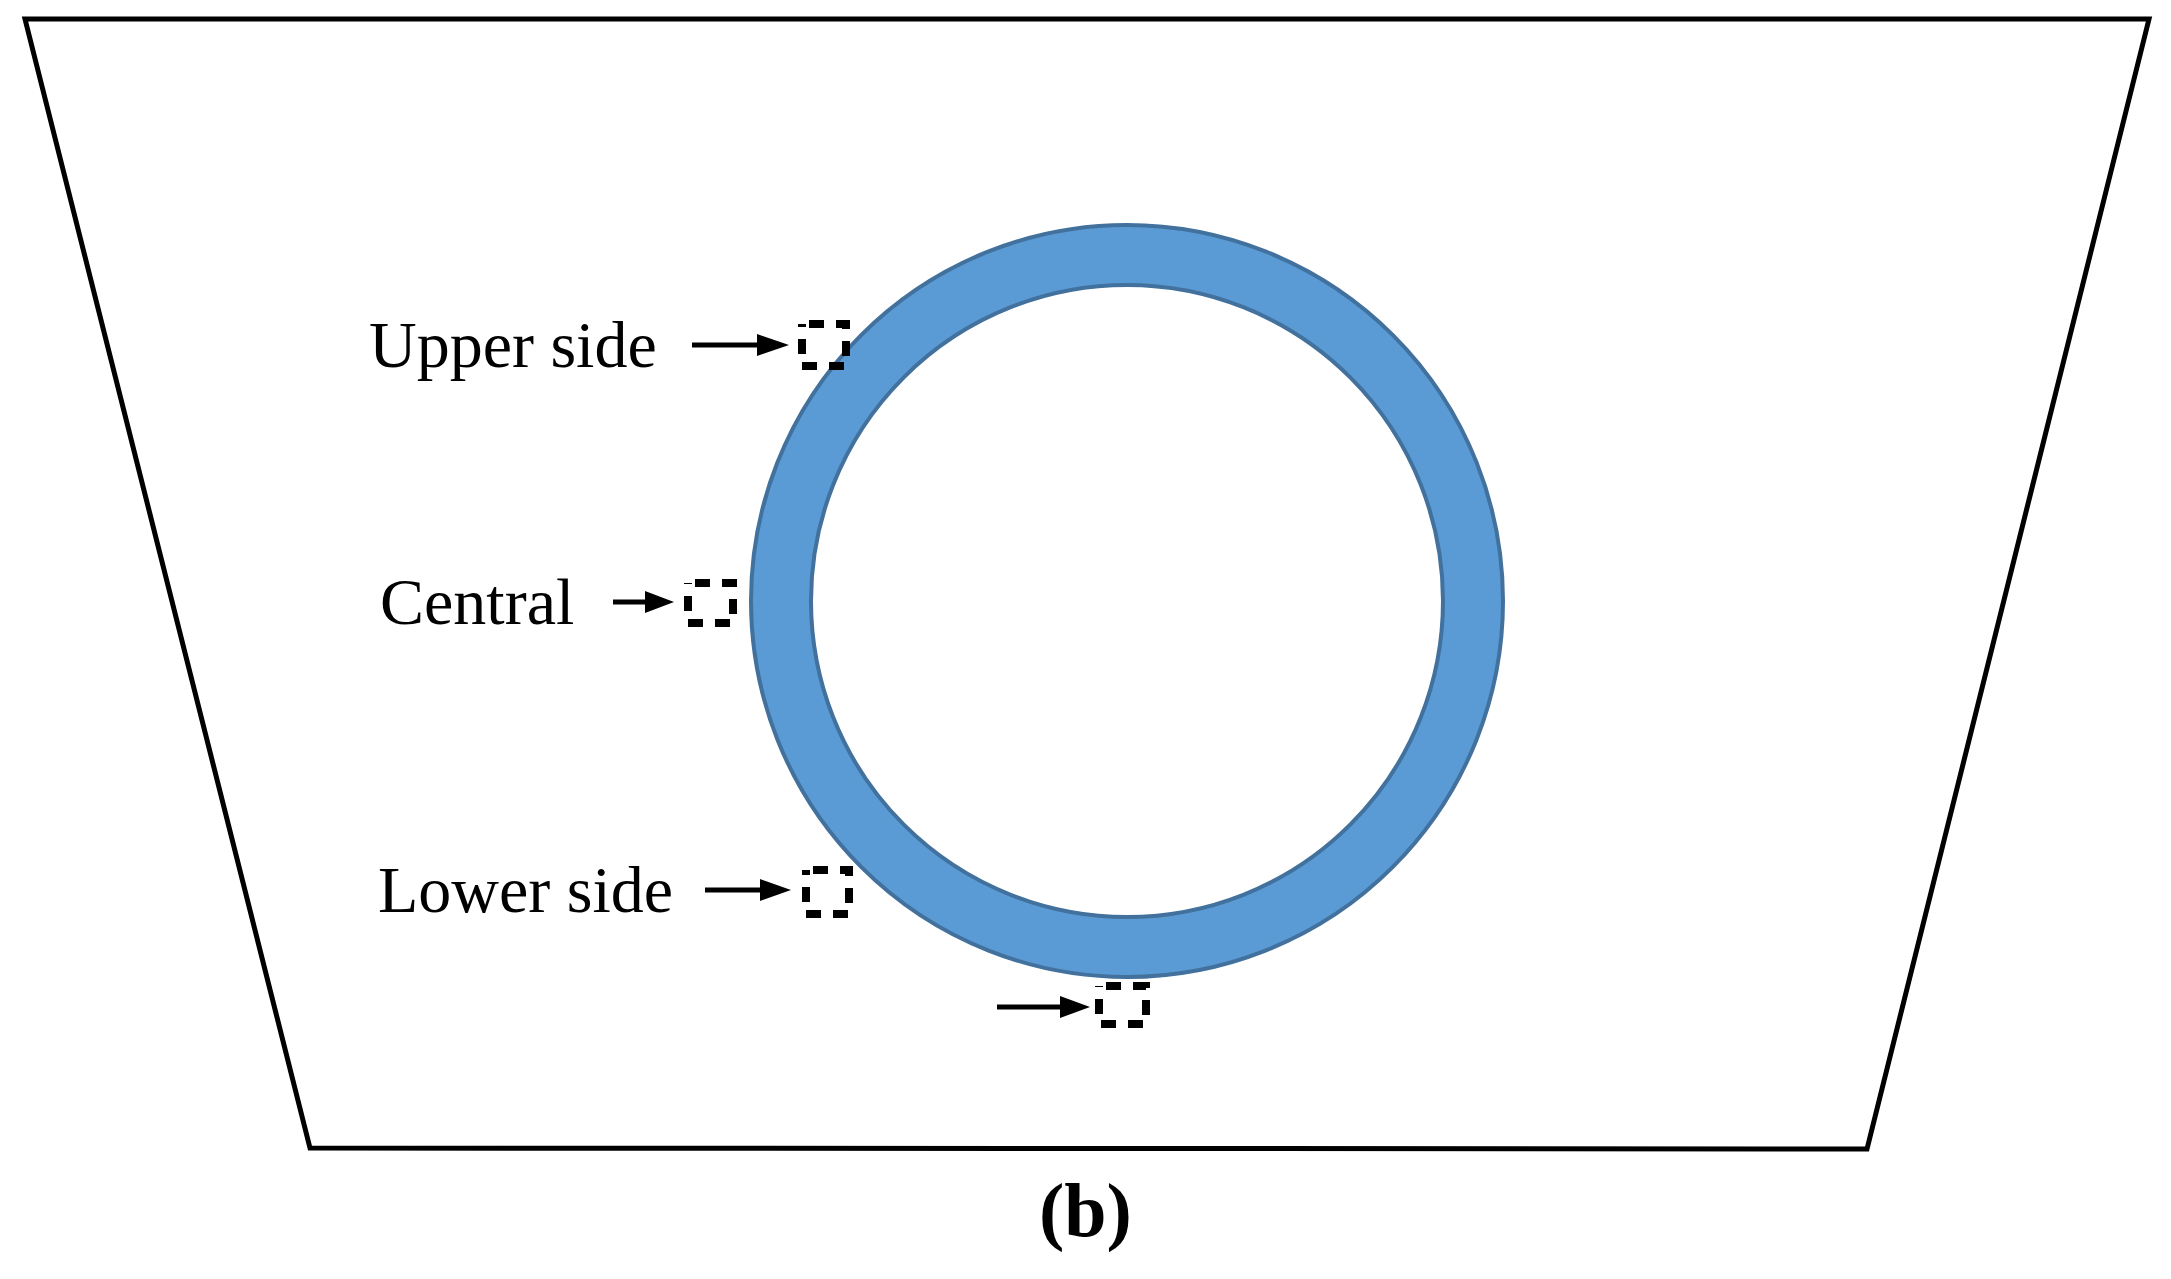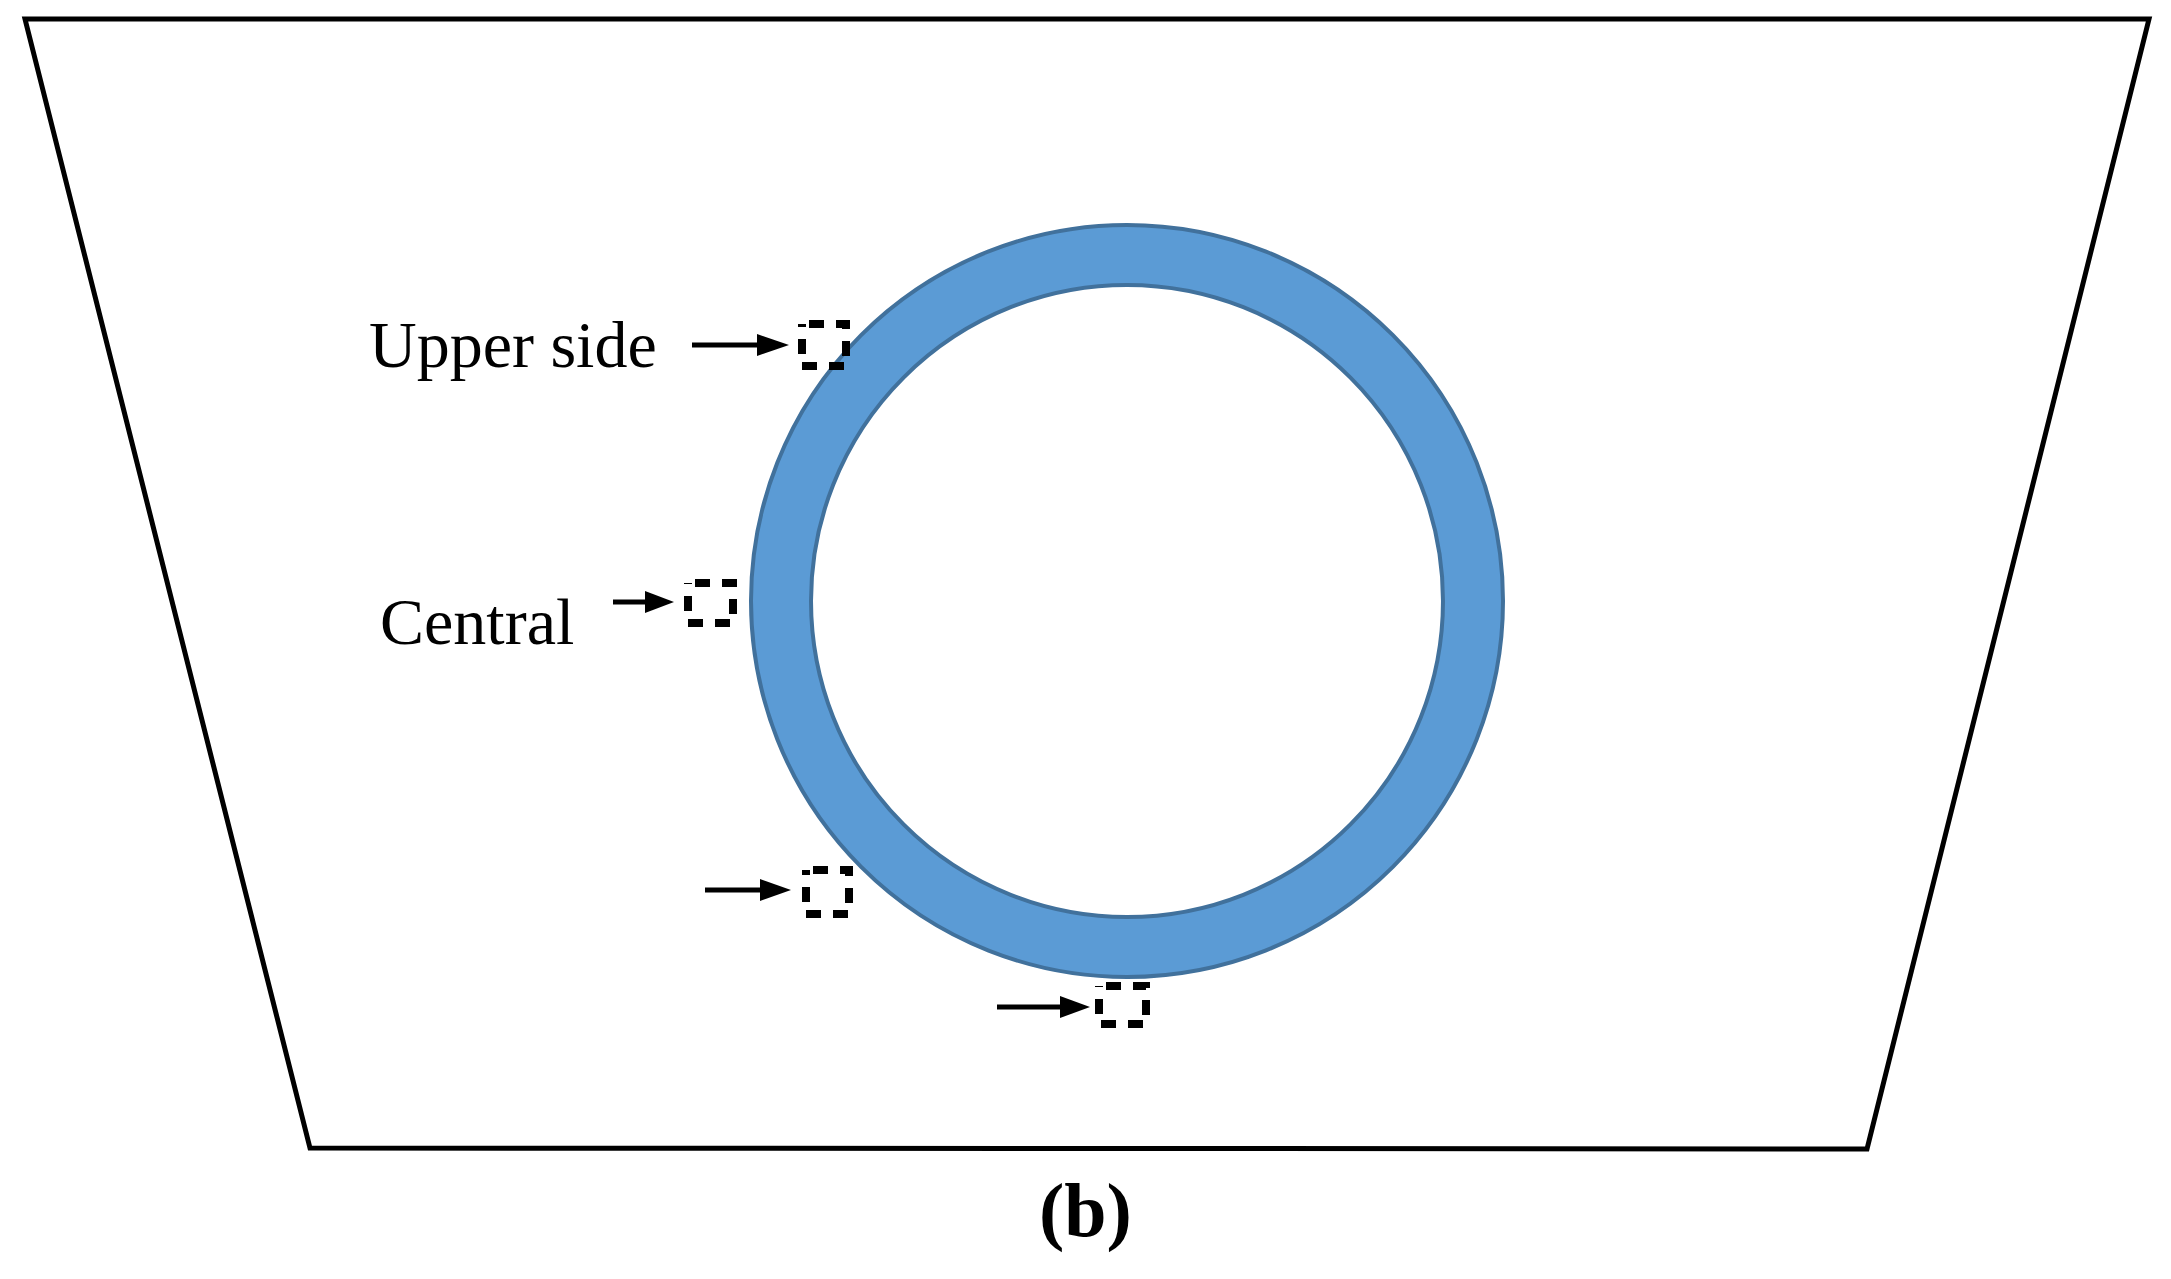--- a/index.html
+++ b/index.html
@@ -104,19 +104,20 @@
     </g>
 
     <rect class="marker-square" x="802" y="324" width="44" height="42"></rect>
     <rect class="marker-square" x="688" y="583" width="45" height="40"></rect>
     <rect class="marker-square" x="806" y="870" width="43" height="44"></rect>
     <rect class="marker-square" x="1099" y="986" width="47" height="38"></rect>
   </svg>
 
   <div class="label" style="left:369px; top:312px;">Upper side</div>
 
-  <div class="label" style="left:380px; top:569px;margin-top:20px;">Central</div>
+  <div class="label" style="left:380px; top:569px;">Central</div>
 
+  <div class="label" style="left:378px; top:857px;">Lower side</div>
 
 
   <div class="caption">(b)</div>
 
 </div>
 
 </body></html>

